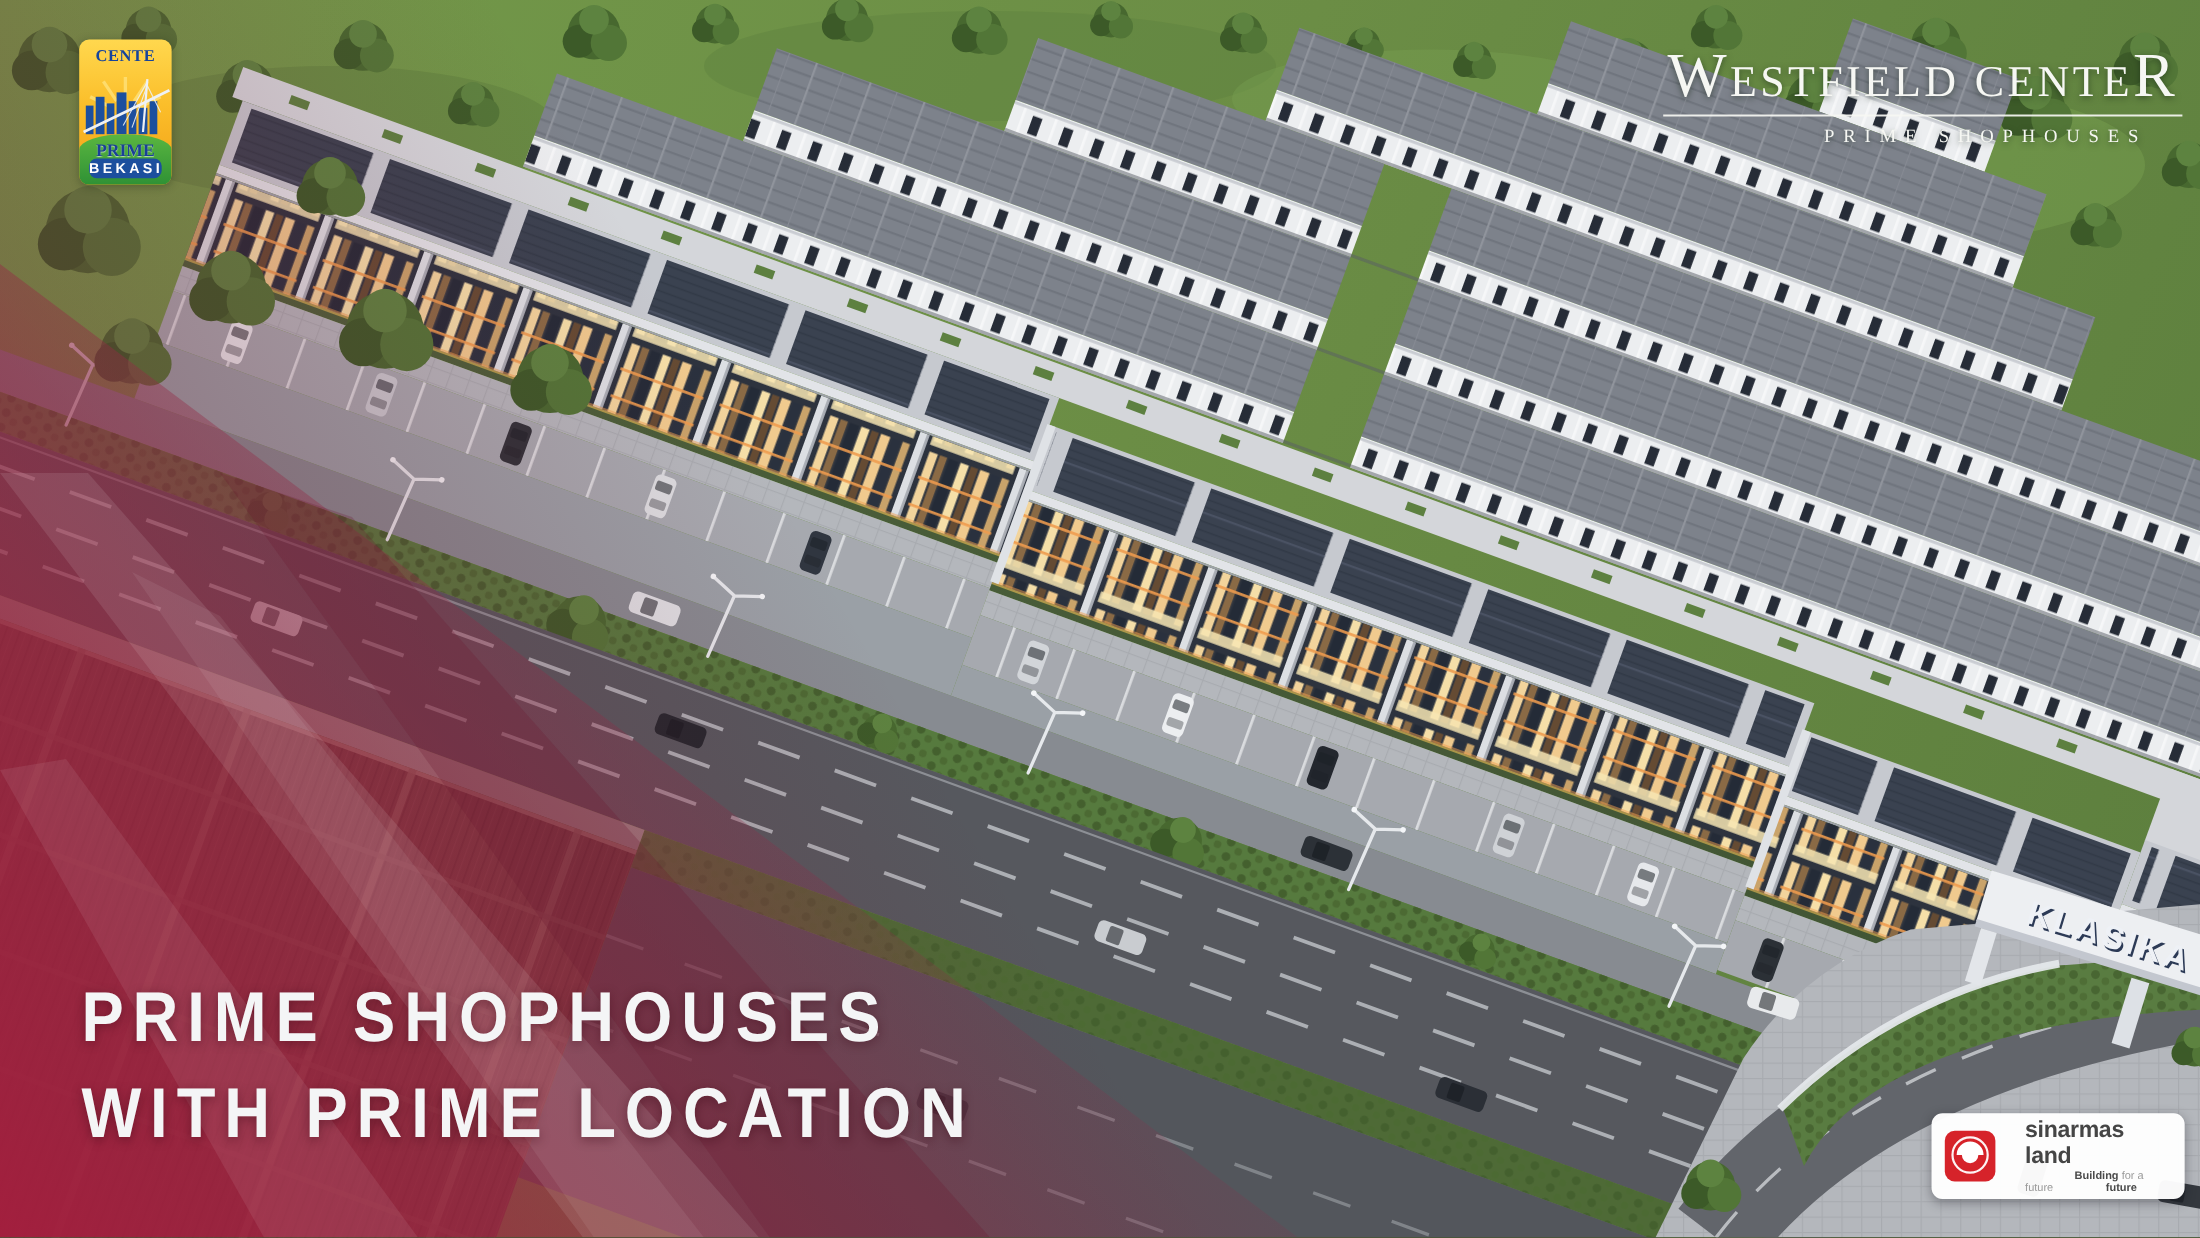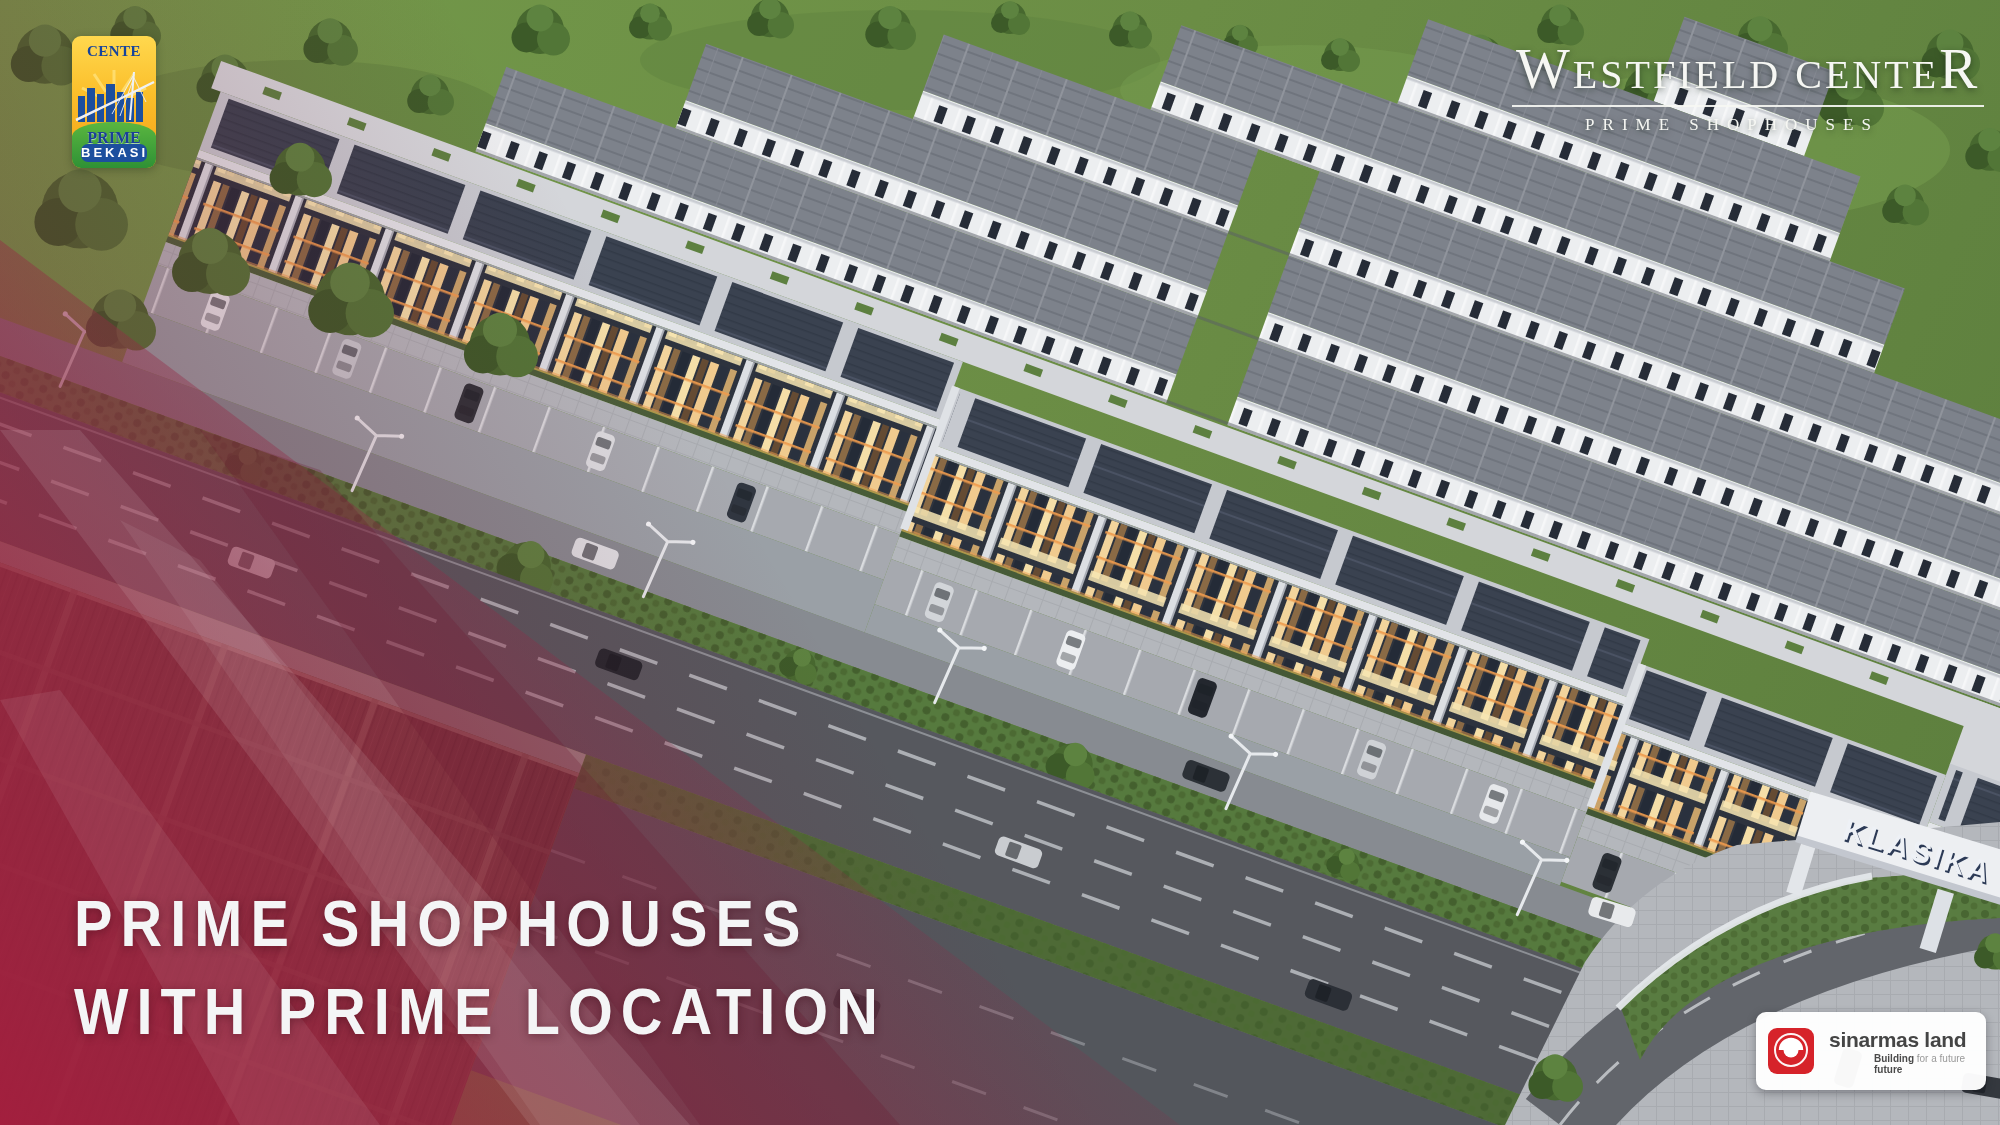--- a/index.html
+++ b/index.html
@@ -17,39 +17,39 @@
   .gw-green{position:absolute;left:0;bottom:0;width:84px;height:46px;
     background:linear-gradient(180deg,#5ab640 0%,#2f9135 100%);
     border-radius:42px 42px 0 0/14px 14px 0 0;}
   .gw-wisata{position:absolute;left:0;bottom:21px;width:100%;
     font-family:"Liberation Serif",serif;font-weight:bold;font-size:16px;color:#1a3f98;
     text-shadow:0 1px 1px rgba(255,255,255,.65);}
   .gw-bekasi{position:absolute;left:9px;right:9px;bottom:6px;background:#1c4f9e;border-radius:7px;
     font-size:13px;font-weight:bold;letter-spacing:3px;color:#ffffff;padding:1.5px 0 2px 0;}
 
   
-  .wf{position:absolute;left:1512px;top:46px;width:440px;text-align:center;color:#f6f7f3;
+  .wf{position:absolute;left:1512px;top:46px;width:440px;text-align:right;color:#f6f7f3;
     font-family:"Liberation Serif",serif;text-shadow:0 2px 6px rgba(20,35,20,.55);}
   .wf-line1{display:inline-block;white-space:nowrap;letter-spacing:3px;
     border-bottom:2px solid rgba(246,247,243,.92);padding:0 4px 7px 4px;}
   .wf-big{font-size:57px;line-height:46px;}
   .wf-small{font-size:40px;}
   .wf-sp{display:inline-block;width:14px;}
   .wf-sub{margin-top:8px;font-size:17px;letter-spacing:8px;}
 
   
   .headline{position:absolute;left:74px;top:880px;color:#f4f5f6;font-weight:bold;
     font-size:64px;line-height:88px;letter-spacing:9px;white-space:nowrap;
     transform:scaleX(.9);transform-origin:left top;
     text-shadow:0 2px 10px rgba(60,8,22,.45);}
 
   
   .sm-card{position:absolute;left:1756px;top:1012px;width:230px;height:78px;border-radius:10px;
     background:rgba(255,255,255,.97);box-shadow:0 3px 10px rgba(20,20,30,.35);
-    display:flex;align-items:center;gap:15px;padding:0 12px;box-sizing:border-box;}
+    display:flex;align-items:center;gap:27px;padding:0 12px;box-sizing:border-box;}
   .sm-icon{width:46px;height:46px;border-radius:9px;background:#d6232a;flex:0 0 auto;}
   .sm-name{font-size:21px;font-weight:bold;color:#454545;letter-spacing:-.3px;line-height:23px;}
   .sm-tag{font-size:10px;margin-top:2px;color:#9a9a9a;}
   .sm-tag b{color:#4a4a4a;margin-left:45px;}
 
   .kl-sign-text{font-family:"Liberation Sans",sans-serif;font-weight:bold;
     font-size:30px;letter-spacing:3px;}
 </style>
 </head>
 <body>

